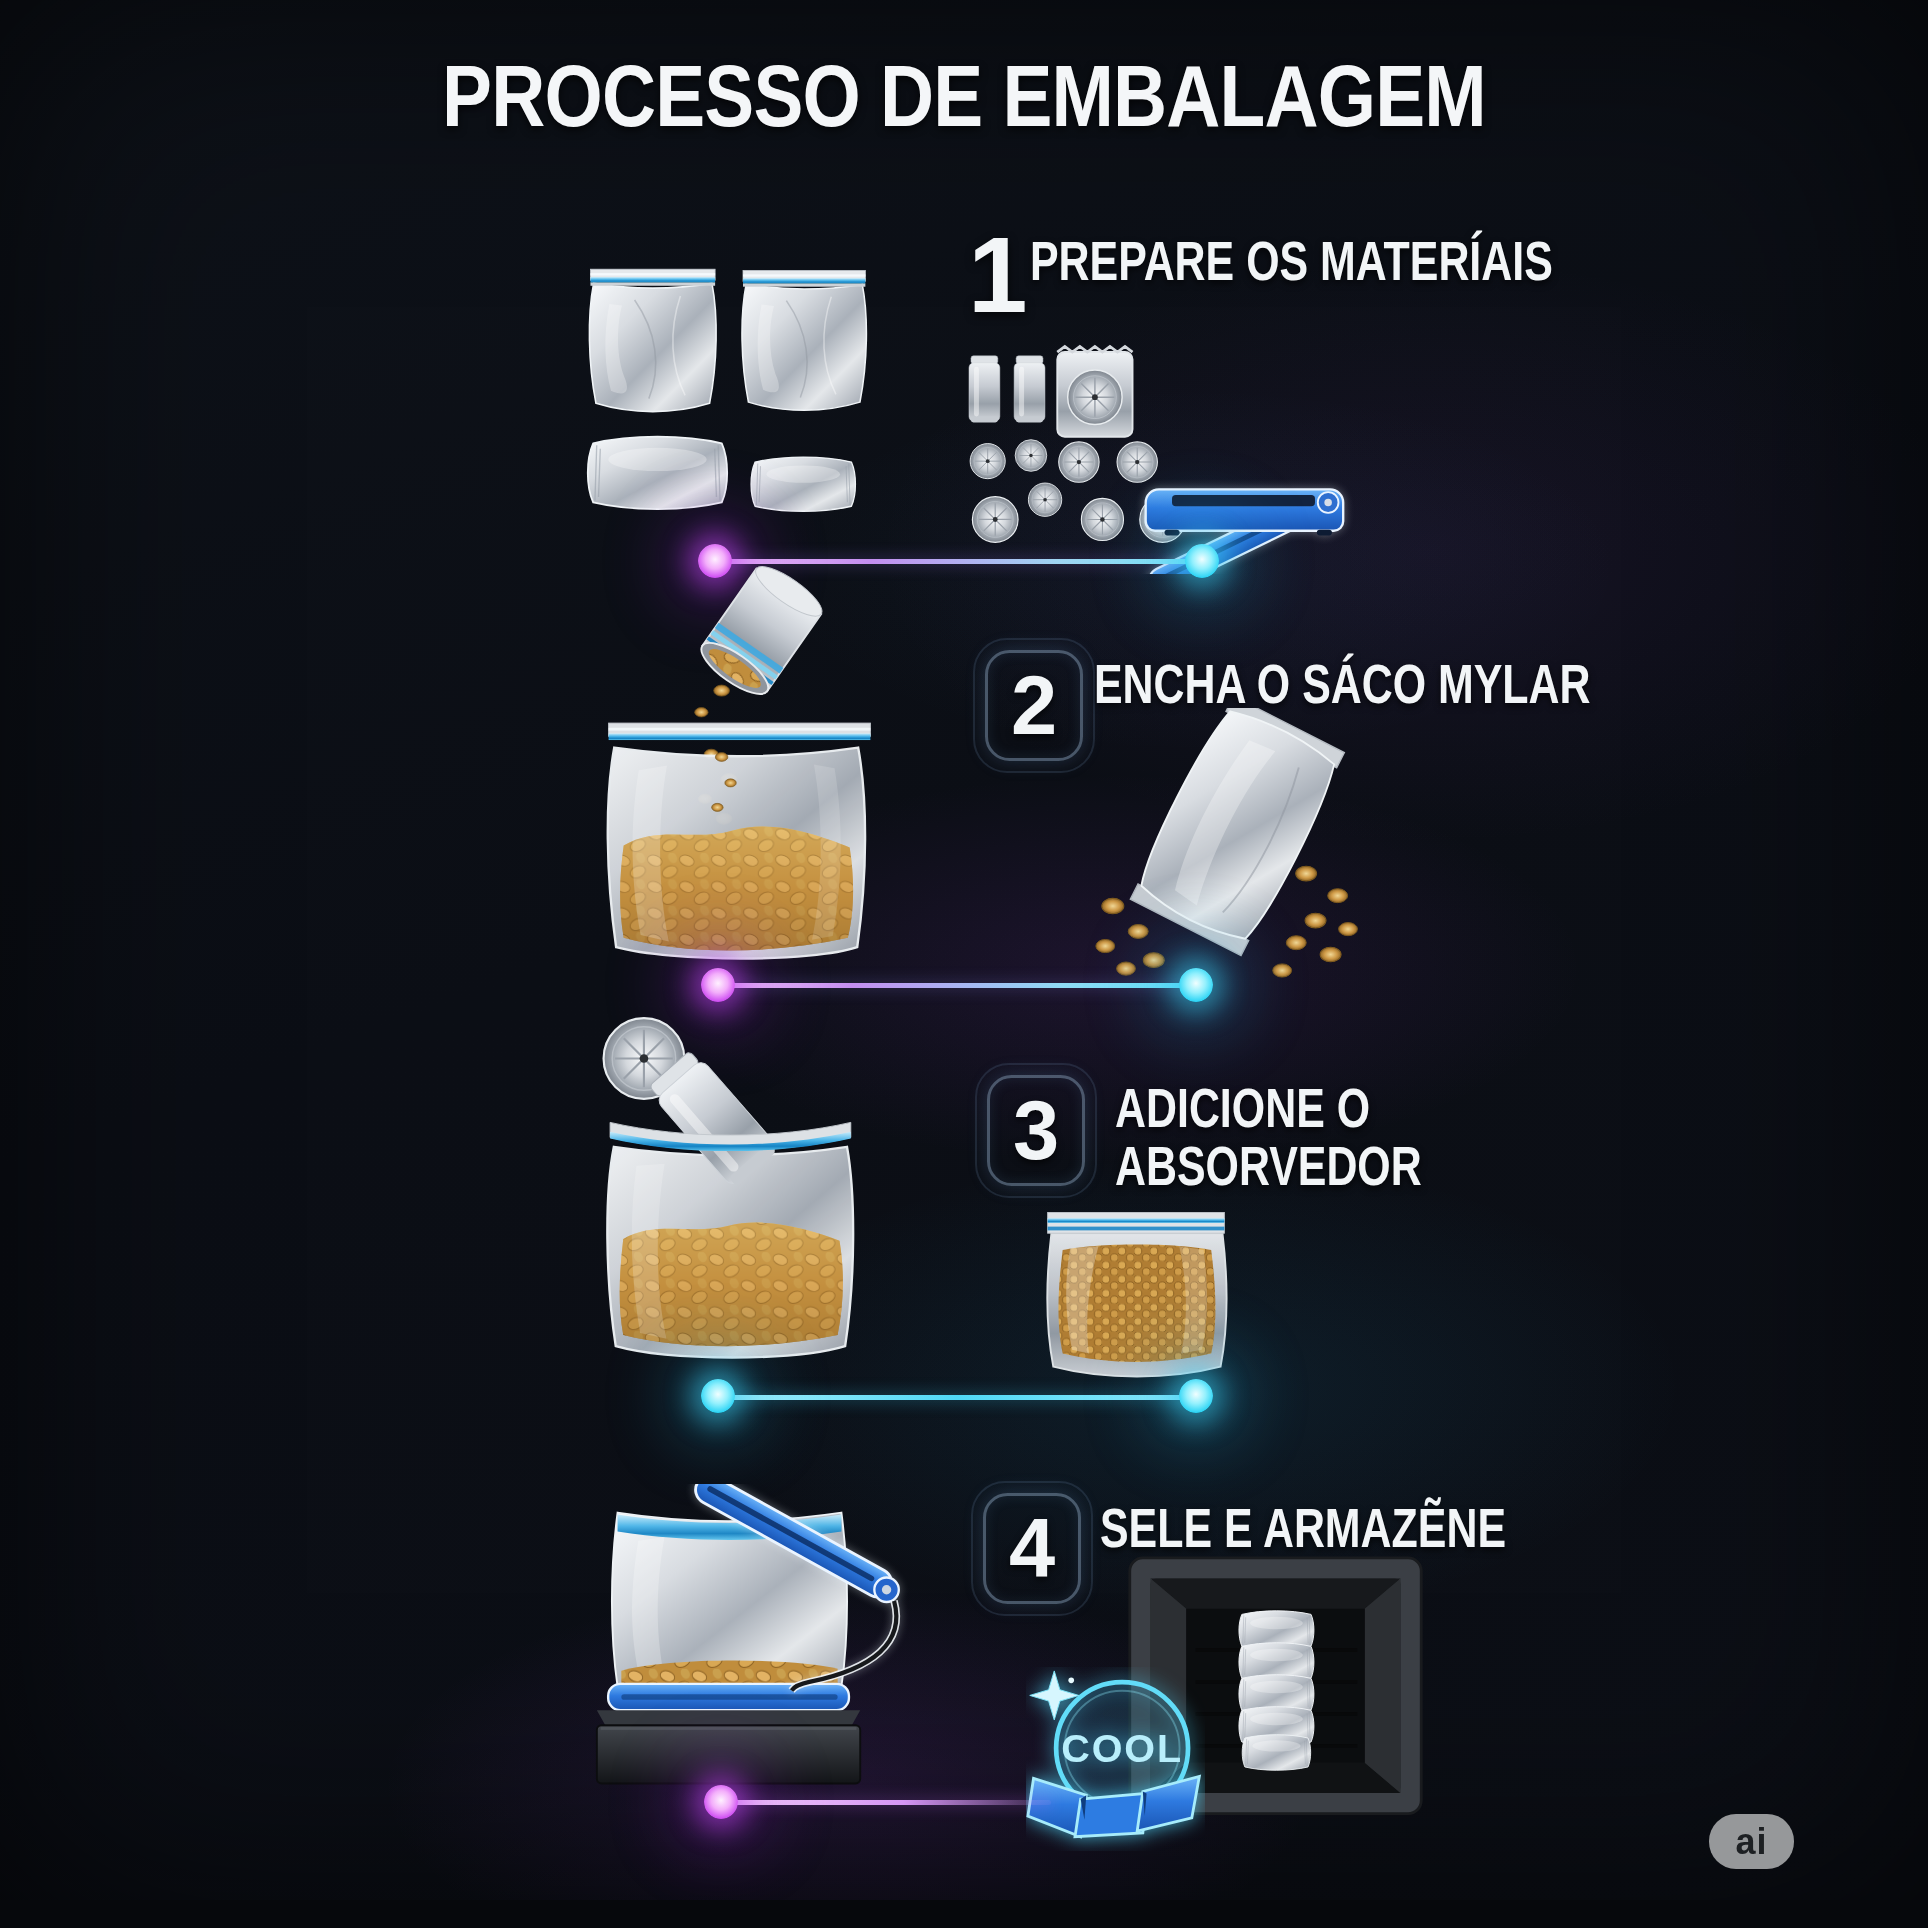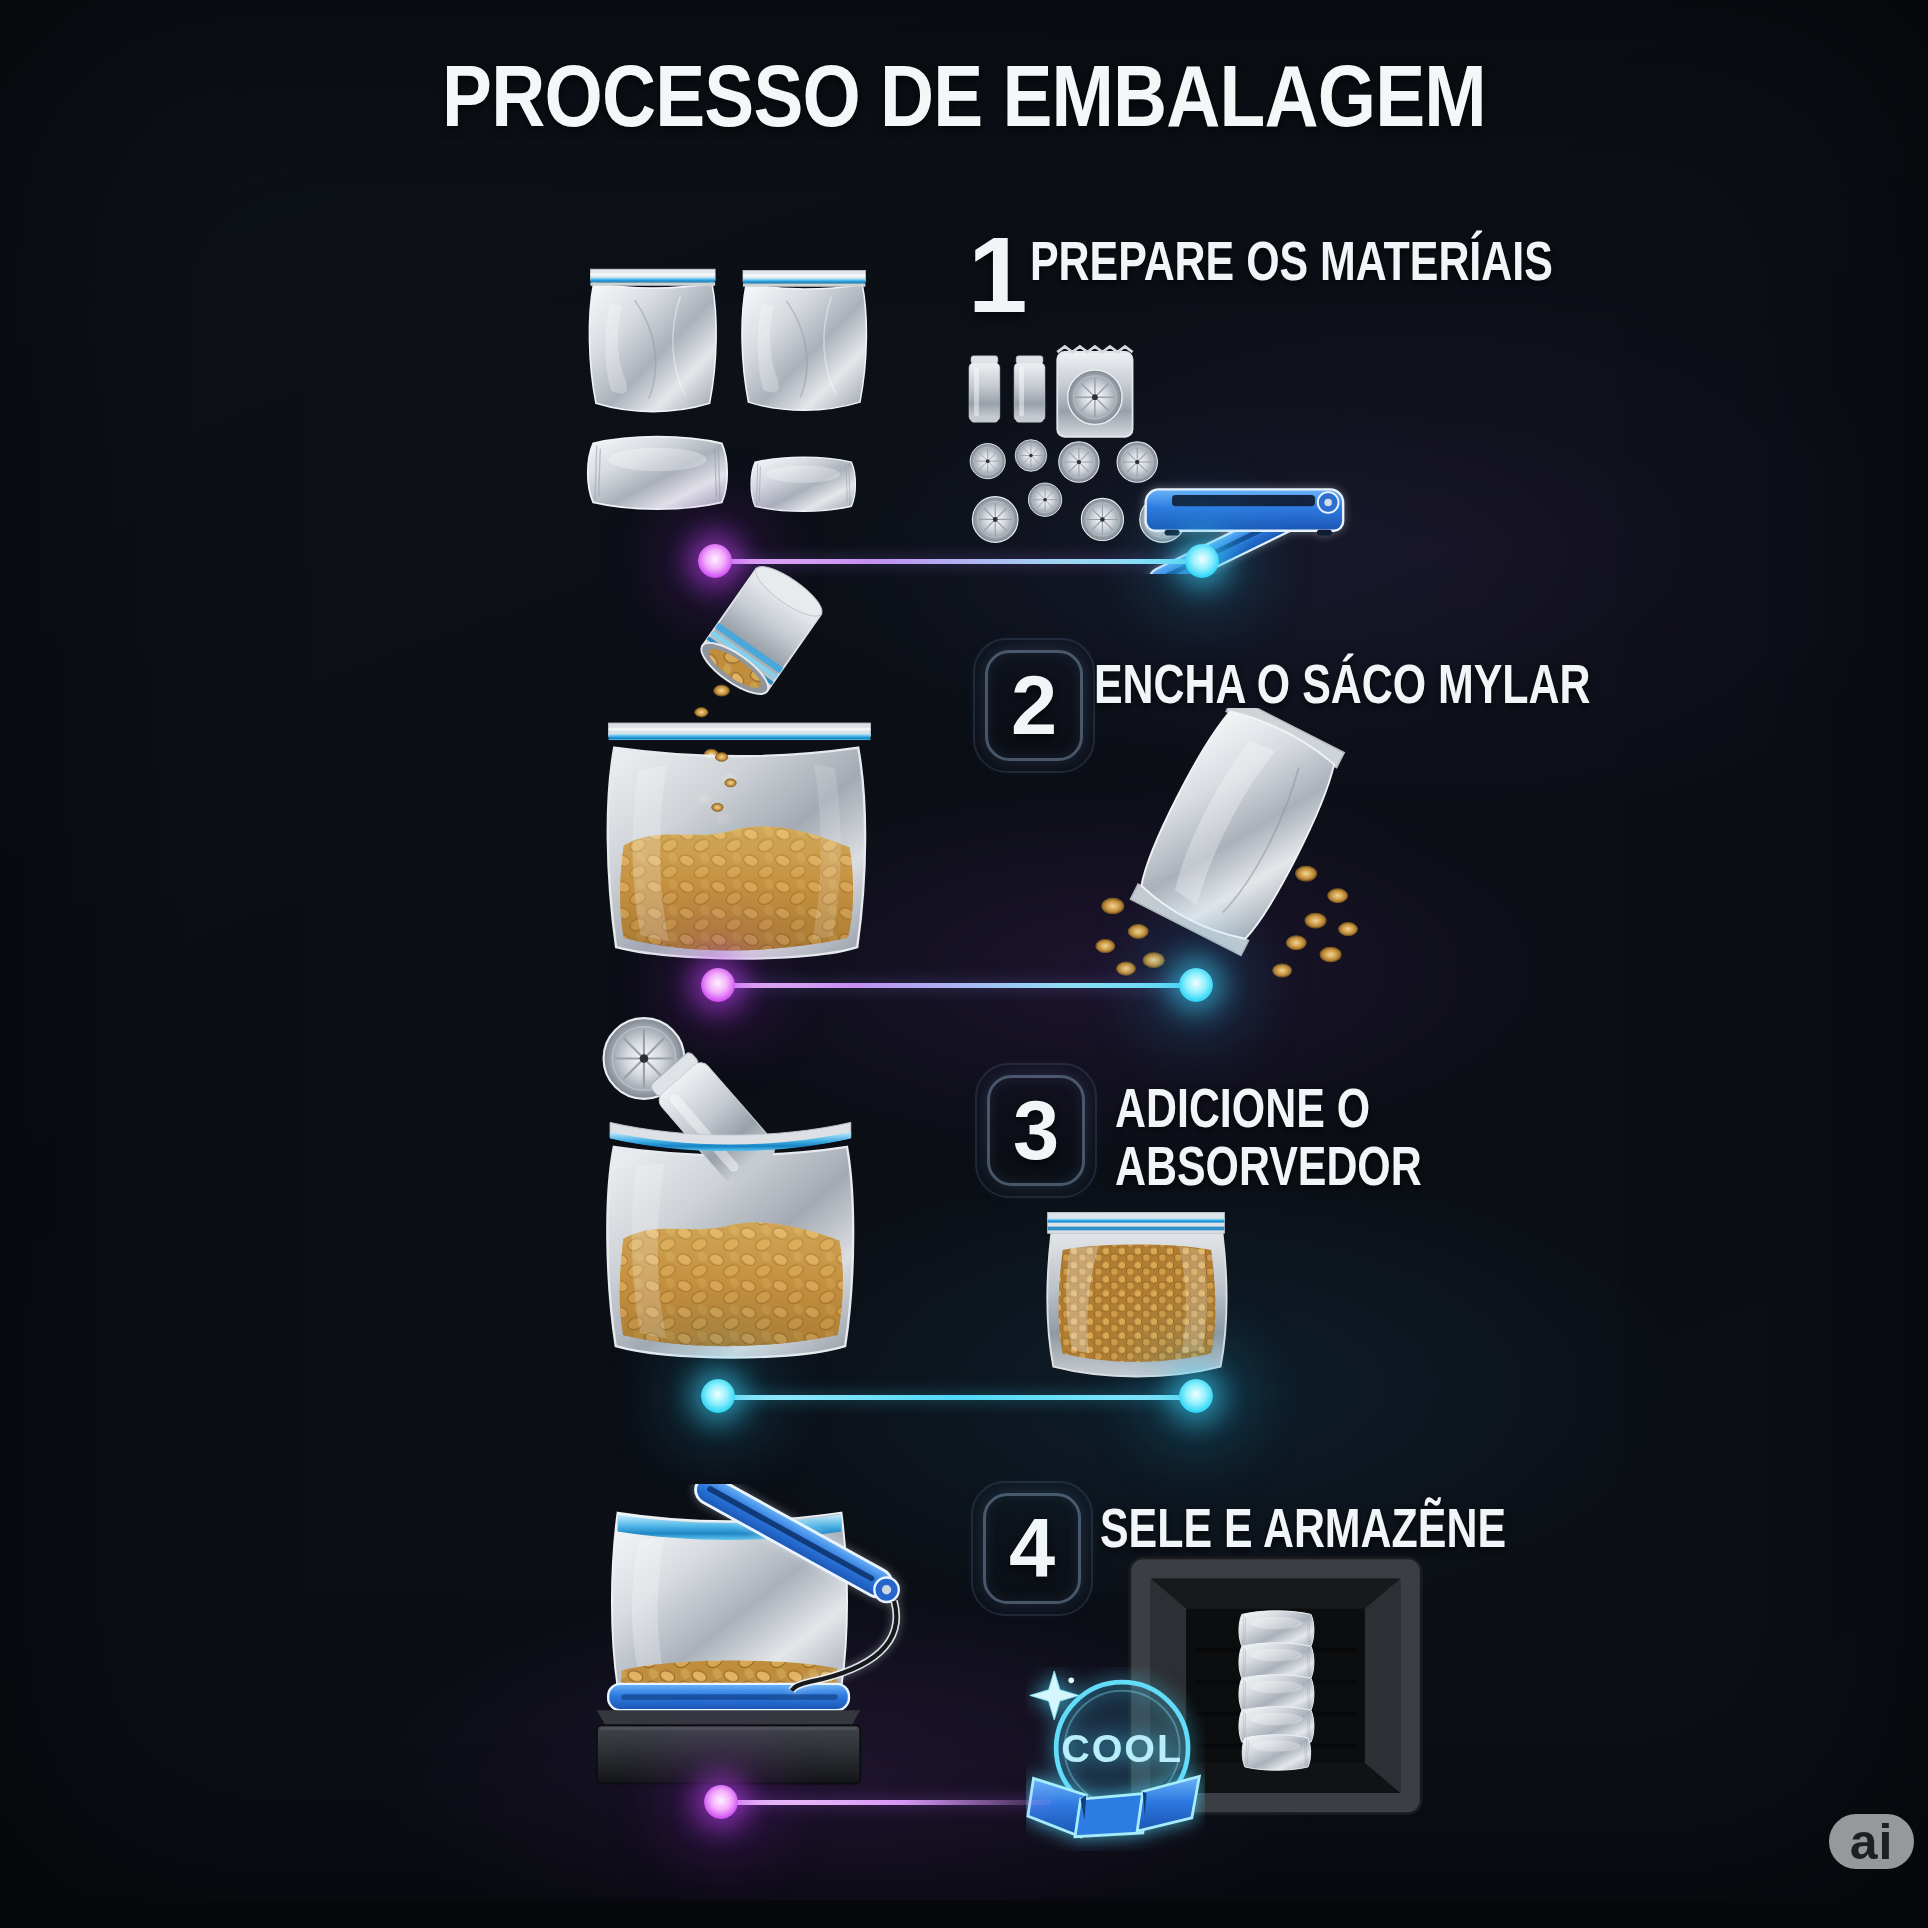--- a/index.html
+++ b/index.html
@@ -49,23 +49,23 @@
     box-shadow:0 0 15px rgba(60,205,245,.5);}
   .conn.c4{background:linear-gradient(90deg,#f6d2fc 0%,#d595f4 55%,rgba(200,130,245,.15) 100%);
     box-shadow:0 0 15px rgba(190,100,245,.45);}
   .dot{position:absolute;width:34px;height:34px;border-radius:50%;}
   .dot.purple{background:radial-gradient(circle at 50% 45%,#fff0ff 0%,#f3aefb 38%,#ce4ef2 72%,rgba(160,40,200,0) 100%);
     box-shadow:0 0 24.5px 11.3px rgba(195,70,245,.5),0 0 66px 32px rgba(160,40,220,.26);}
   .dot.cyan{background:radial-gradient(circle at 50% 45%,#f0feff 0%,#93f0fd 38%,#2cd4f5 72%,rgba(30,180,220,0) 100%);
     box-shadow:0 0 24.5px 11.3px rgba(60,210,245,.5),0 0 66px 32px rgba(40,180,230,.26);}
   .art{position:absolute;}
   .ai-badge{
-    position:absolute;left:1829px;top:1814px;width:85px;height:55px;border-radius:27px;
+    position:absolute;left:1709px;top:1814px;width:85px;height:55px;border-radius:27px;
     background:#96989a;display:flex;align-items:center;justify-content:center;
-    color:#1d2023;font-weight:bold;font-size:50px;letter-spacing:0.9px;
+    color:#1d2023;font-weight:bold;font-size:36px;letter-spacing:0.9px;
   }
 </style>
 </head>
 <body>
 
 <div class="canvas">
 
   <svg width="0" height="0" style="position:absolute" aria-hidden="true">
     <defs>
       <linearGradient id="gSilver" x1="0" y1="0" x2="1" y2="1">

